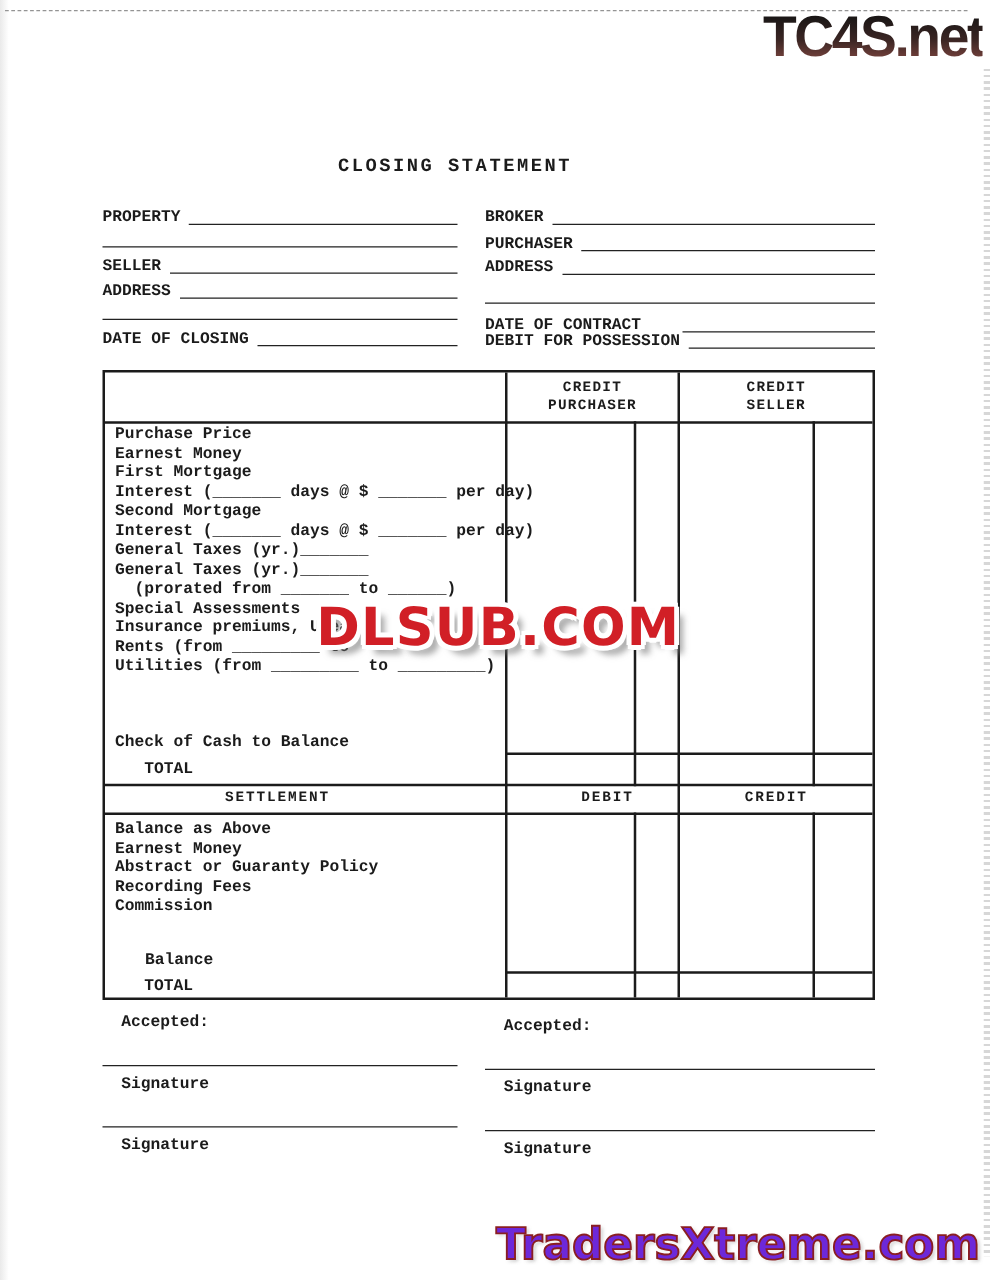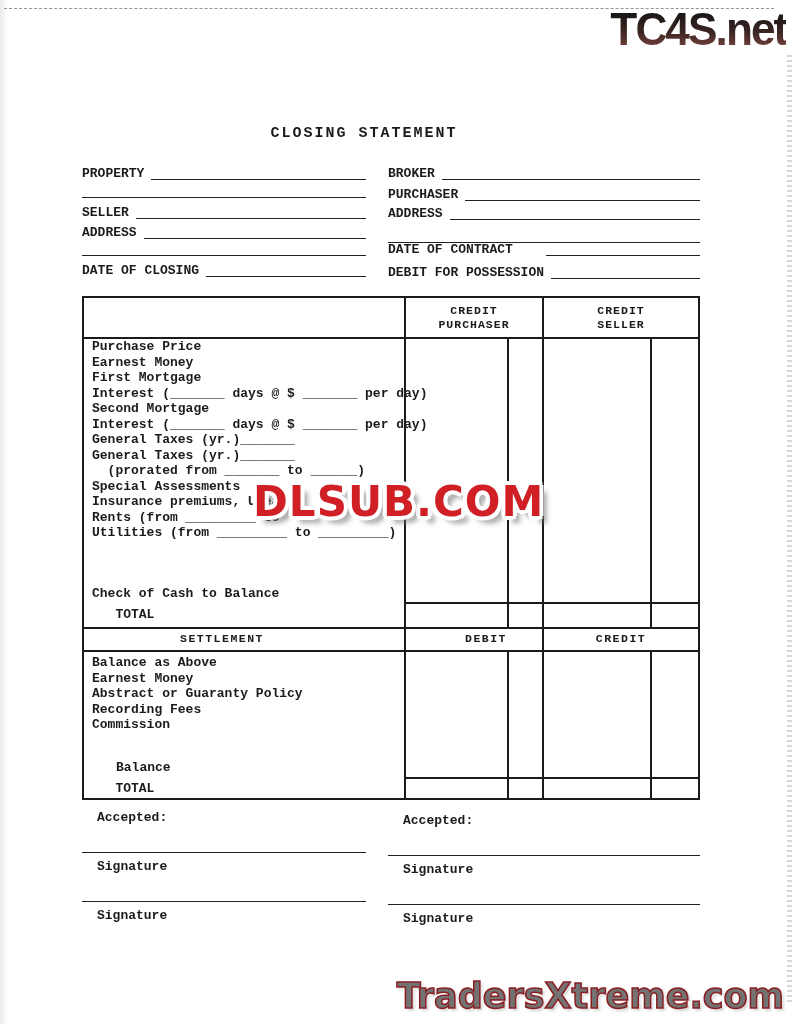--- a/index.html
+++ b/index.html
@@ -16,21 +16,21 @@
   .wm-top{position:absolute;top:2px;right:6px;font-family:"Liberation Sans",sans-serif;
           font-weight:700;font-size:46px;letter-spacing:-2px;transform:scaleX(.96);transform-origin:right;
           background:linear-gradient(to bottom,#141414 15%,#3a2523 55%,#8a4c45 95%);
           -webkit-background-clip:text;background-clip:text;color:transparent;}
   .wm-center{position:absolute;left:253px;top:477px;font-family:"DejaVu Sans",sans-serif;
              font-weight:900;font-size:42px;letter-spacing:1px;color:#d11f26;
              text-shadow:-3px -3px 0 #fff,3px -3px 0 #fff,-3px 3px 0 #fff,3px 3px 0 #fff,
                          -4px 0 0 #fff,4px 0 0 #fff,0 4px 0 #fff,0 -4px 0 #fff,
                          7px 7px 5px rgba(110,110,110,.6);}
   .wm-bottom{position:absolute;right:8px;bottom:8px;font-family:"DejaVu Sans",sans-serif;
-             font-weight:800;font-size:35px;letter-spacing:0px;color:#737373;
+             font-weight:800;font-size:35px;letter-spacing:0px;color:#6d28d9;
              -webkit-text-stroke:1.5px #8a1e22;
              text-shadow:0 0 2px #fff,0 0 4px #fff,0 0 6px #fff,2px 2px 3px rgba(150,150,150,.8);}
   
   .title{position:absolute;left:0;top:125px;width:728px;text-align:center;
          font-size:15px;font-weight:700;letter-spacing:2px;white-space:pre;}
   
   .frow{position:absolute;height:17px;display:flex;align-items:flex-end;font-size:13px;font-weight:700;}
   .frow .lbl{white-space:pre;line-height:14px;}
   .frow .line{flex:1;border-bottom:1.8px solid #222;margin-left:7px;margin-bottom:1px;}
   .frow .line-only{flex:1;border-bottom:1.8px solid #222;margin-bottom:1px;}
@@ -89,21 +89,21 @@
     <span class="lbl">PURCHASER</span>
     <span class="line"></span>
   </div>
   <div class="frow" style="left:388px;top:204px;width:312px;">
     <span class="lbl">ADDRESS</span>
     <span class="line"></span>
   </div>
   <div class="frow" style="left:388px;top:227px;width:312px;">
     <span class="line-only"></span>
   </div>
-  <div class="frow" style="left:388px;top:240px;width:312px;gap:26px;">
+  <div class="frow" style="left:388px;top:250px;width:312px;gap:26px;">
     <span class="lbl">DATE OF CONTRACT</span>
     <span class="line"></span>
   </div>
   <div class="frow" style="left:388px;top:263px;width:312px;">
     <span class="lbl">DEBIT FOR POSSESSION</span>
     <span class="line"></span>
   </div>
 
   <div class="t1">
 

